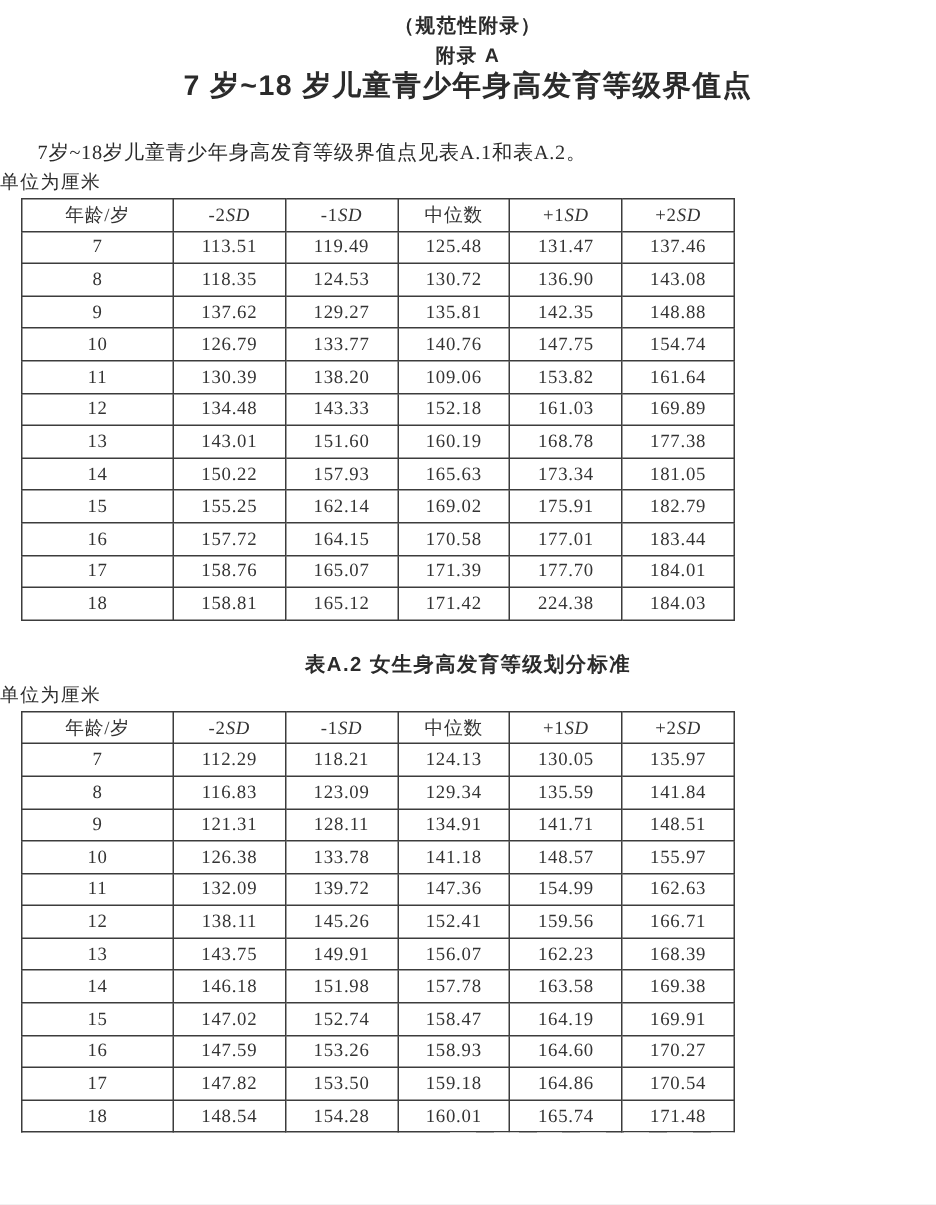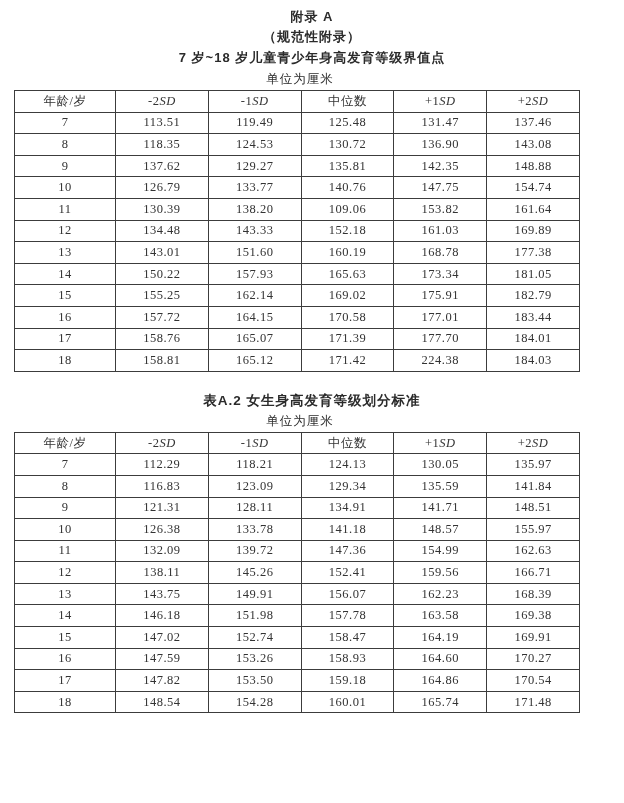--- a/index.html
+++ b/index.html
@@ -12,48 +12,48 @@
     color:#2b2b2b;
     box-sizing:border-box;
   }
   .titles{
     padding-top:7px;
     text-align:center;
     font-family:"Liberation Sans","DejaVu Sans",sans-serif;
     font-weight:bold;
   }
   .title-sm{font-size:13px;line-height:20px;letter-spacing:1px;}
-  .title-lg{font-size:13px;line-height:21px;letter-spacing:1px;}
+  .title-lg{font-size:19px;line-height:21px;letter-spacing:1px;}
   .intro{
     margin:25px 14px 0 25px;
     font-size:13.5px;
     line-height:17px;
     letter-spacing:0.5px;
   }
   .tbl-title{
     margin-top:20px;
     text-align:center;
     font-family:"Liberation Sans","DejaVu Sans",sans-serif;
     font-weight:bold;
     font-size:13.5px;
     line-height:18px;
     letter-spacing:1px;
   }
   .tbl-title.second{}
   .unit{
     margin:4px 24px 3px 0;
-    text-align:center;
+    text-align:left;
     font-size:12.5px;
     line-height:15px;
     letter-spacing:1px;
     font-family:Liberation Serif, serif;
   }
   table.grid{
     margin:0 14px;
-    width:566px;
+    width:476px;
     border-collapse:collapse;
     table-layout:fixed;
   }
   table.grid th, table.grid td{
     border:1px solid #3c3c3c;
     height:20.6px;
     padding:0;
     text-align:center;
     vertical-align:middle;
     font-weight:normal;
@@ -78,25 +78,26 @@
     left:326px;top:776px;width:298px;height:10px;
     background:repeating-linear-gradient(90deg,rgba(255,255,255,0) 0 6px,#ffffff 6px 24px);
   }
 </style>
 </head>
 <body>
 
 <div class="page">
 
   <div class="titles">
+    <div class="title-sm">（规范性附录）</div>
     <div class="title-sm">附录 A</div>
-    <div class="title-sm">（规范性附录）</div>
     <div class="title-lg">7 岁~18 岁儿童青少年身高发育等级界值点</div>
   </div>
 
+  <p class="intro">7岁~18岁儿童青少年身高发育等级界值点见表A.1和表A.2。</p>
 
   <div class="unit">单位为厘米</div>
   <table class="grid">
     <colgroup>
       <col style="width:101px">
         <col>
         <col>
         <col>
         <col>
         <col>

